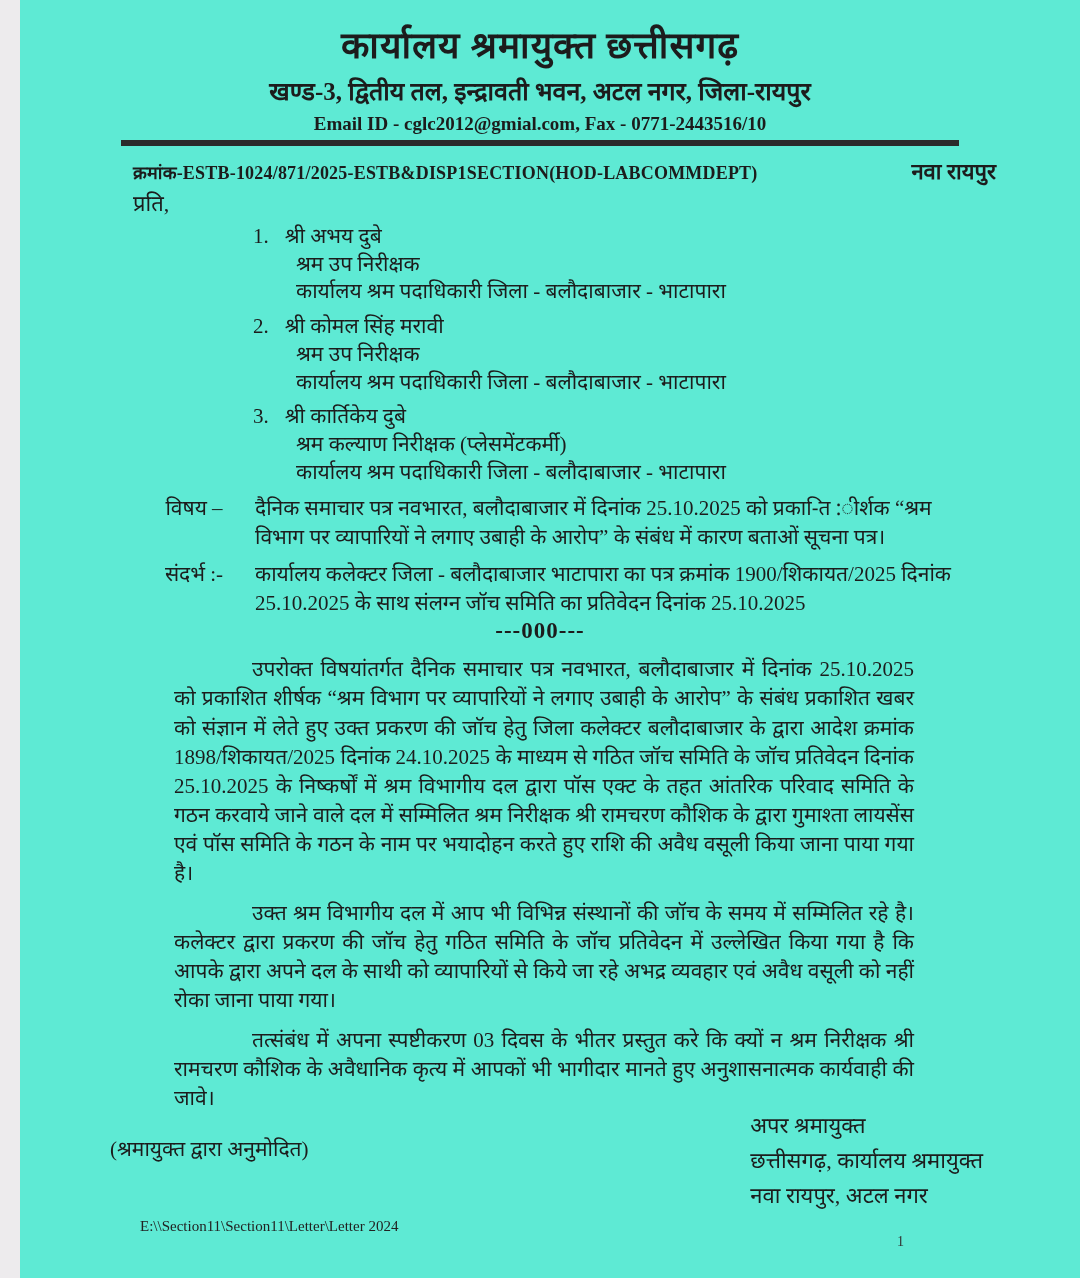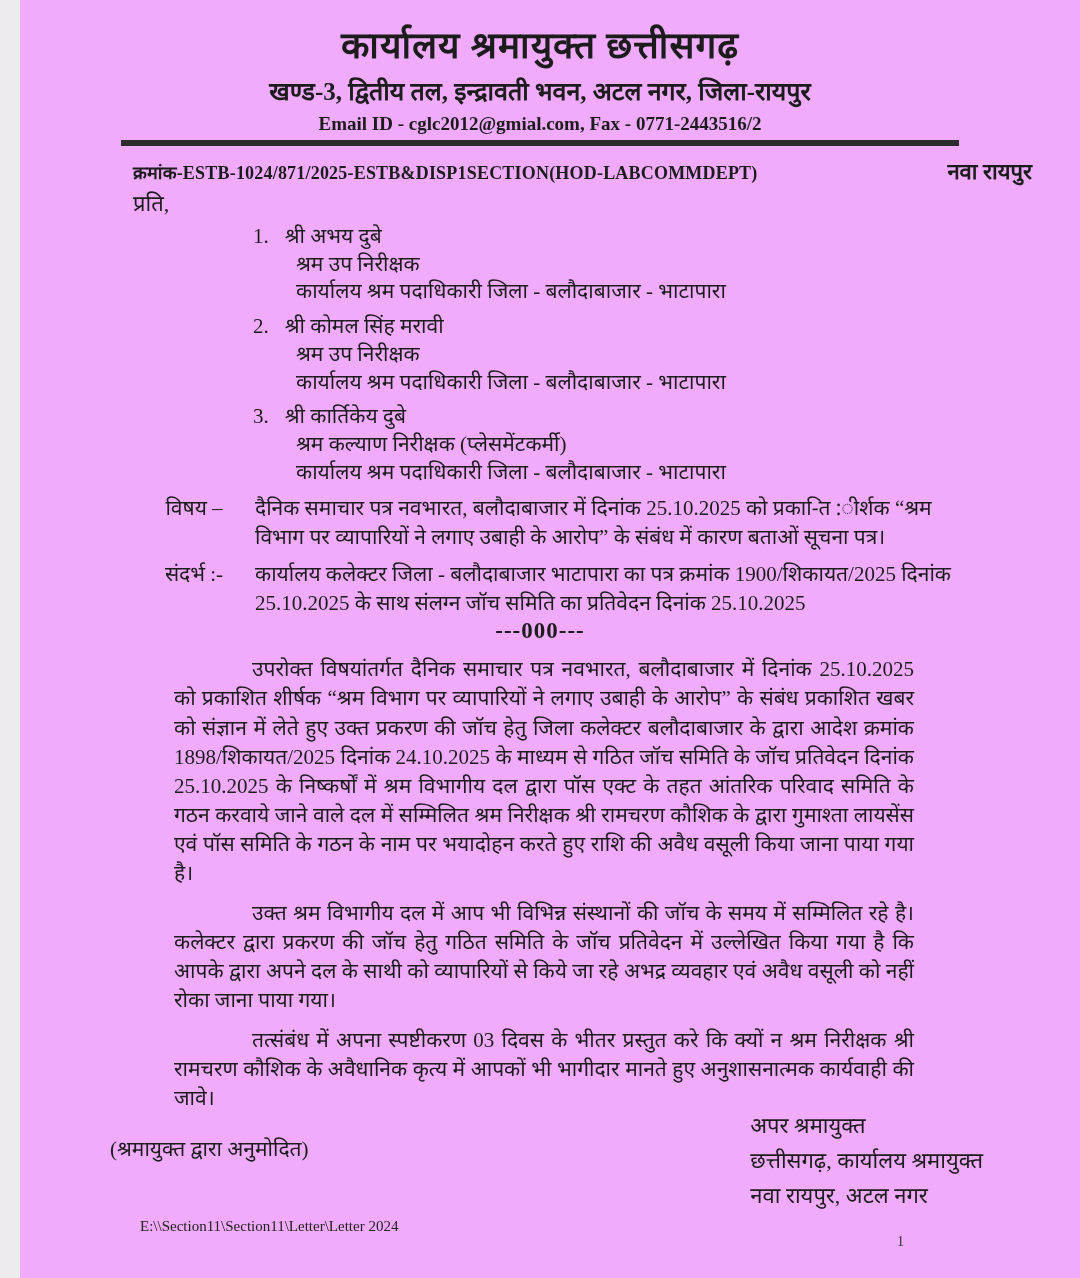--- a/index.html
+++ b/index.html
@@ -2,21 +2,21 @@
 <html lang="hi"><head>
 <meta charset="utf-8">
 <style>
   * { box-sizing: border-box; }
   html, body { margin: 0; padding: 0; background: #ffffff; }
   .page {
     position: relative;
     width: 1080px;
     height: 1278px;
     margin: 0 auto;
-    background: #f0abfc;
+    background: #5eead4;
     color: #1c1c1c;
     font-family: "Liberation Serif", "DejaVu Serif", serif;
     overflow: hidden;
   }
   .edge-strip {
     position: absolute; left: 0; top: 0;
     width: 20px; height: 100%;
     background: #edebed;
   }
   
@@ -25,21 +25,21 @@
   .org-address { margin-top: 4px; font-size: 25px; font-weight: bold; }
   .org-contact { margin-top: 6px; font-size: 19px; font-weight: bold; }
   .double-rule {
     width: 838px; height: 3px; margin: 5px auto 0;
     border-top: 4px solid #2b2b2b;
     border-bottom: 2px solid #2b2b2b;
   }
   
   .ref-row {
     display: flex; justify-content: space-between; align-items: baseline;
-    margin: 9px 48px 0 133px;
+    margin: 9px 84px 0 133px;
   }
   .ref-no { font-size: 18px; font-weight: bold; letter-spacing: .2px; }
   .ref-place { font-size: 22px; font-weight: bold; }
   .to-label { margin: 2px 17px 0 133px; font-size: 22px; }
   
   .recipients { margin: 6px 0 0 253px; font-size: 21px; line-height: 1.32; }
   .recipient { margin-bottom: 7px; }
   .recipient-head { display: flex; gap: 16px; }
   .recipient-sub { margin-left: 43px; }
   
@@ -78,21 +78,21 @@
 </style>
 </head>
 <body>
 
 <div class="page">
   <div class="edge-strip"></div>
 
   <div class="letterhead">
     <h1 class="org-title">कार्यालय श्रमायुक्त छत्तीसगढ़</h1>
     <div class="org-address">खण्ड-3, द्वितीय तल, इन्द्रावती भवन, अटल नगर, जिला-रायपुर</div>
-    <div class="org-contact">Email ID - cglc2012@gmial.com, Fax - 0771-2443516/2</div>
+    <div class="org-contact">Email ID - cglc2012@gmial.com, Fax - 0771-2443516/10</div>
     <div class="double-rule"></div>
   </div>
 
   <div class="ref-row">
     <span class="ref-no">क्रमांक-ESTB-1024/871/2025-ESTB&amp;DISP1SECTION(HOD-LABCOMMDEPT)</span>
     <span class="ref-place">नवा रायपुर</span>
   </div>
   <div class="to-label">प्रति,</div>
 
   <div class="recipients">

